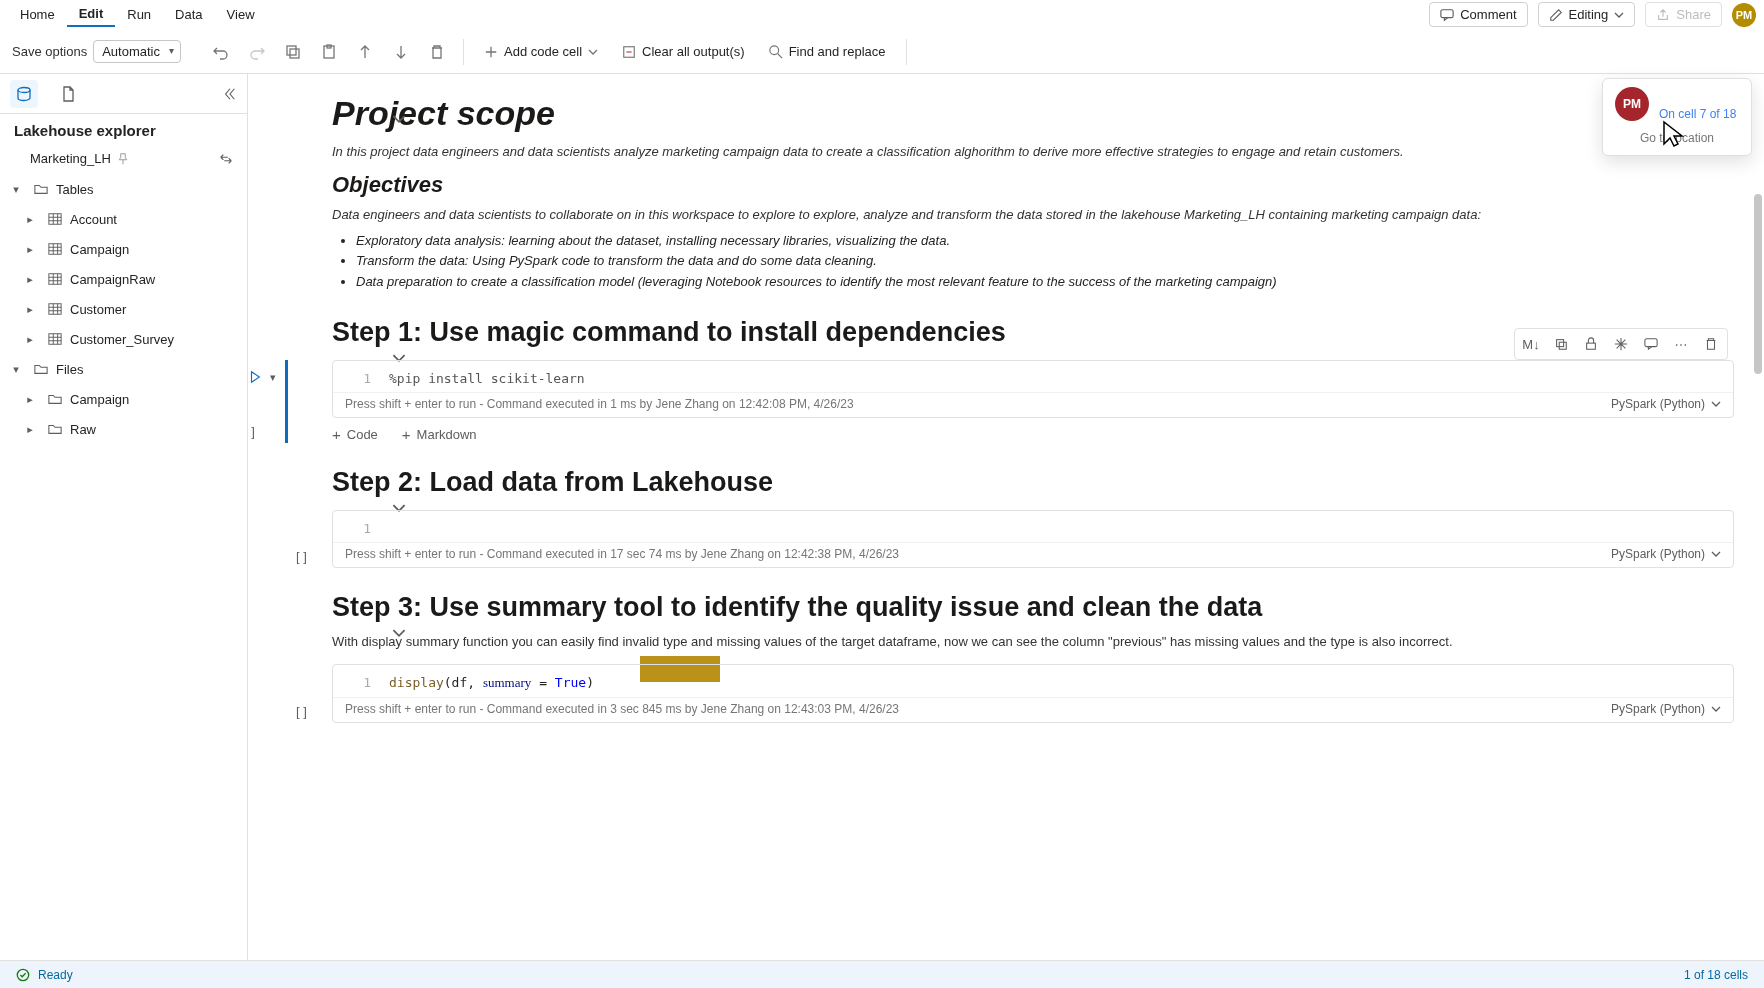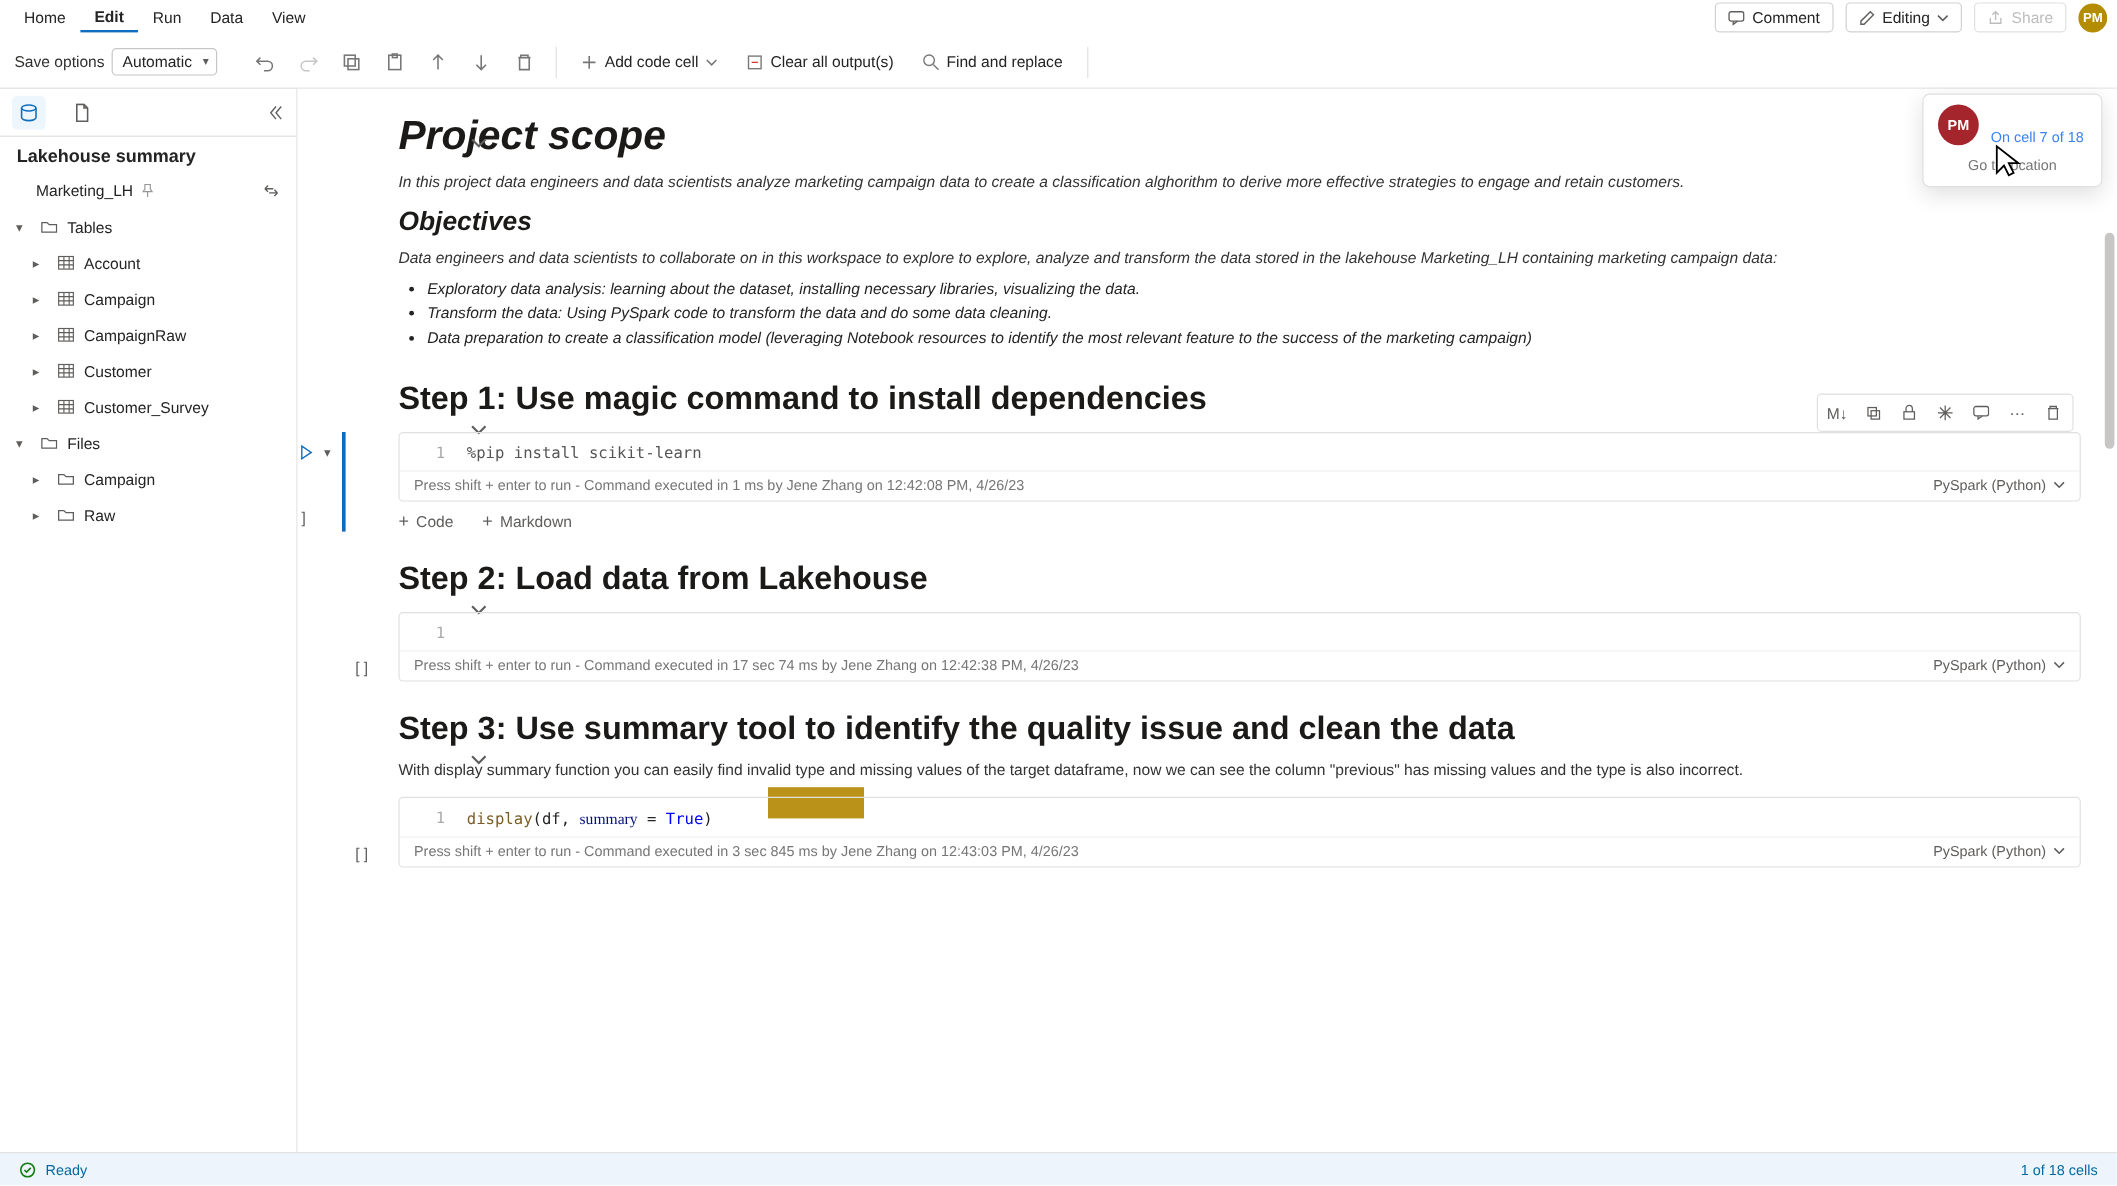--- a/index.html
+++ b/index.html
@@ -218,21 +218,21 @@
         <svg width="16" height="16" viewBox="0 0 16 16" fill="none" stroke="#605e5c" stroke-width="1.3">
             <path d="M4 1 L10 1 L13 4 L13 15 L4 15 Z M10 1 L10 4 L13 4"></path>
           </svg>
       </div>
       <div class="collapse-btn">
         <svg width="14" height="14" viewBox="0 0 16 16" fill="none" stroke="#605e5c" stroke-width="1.3">
             <path d="M8 2 L3 8 L8 14 M13 2 L8 8 L13 14"></path>
           </svg>
       </div>
     </div>
-    <div class="explorer-title">Lakehouse summary</div>
+    <div class="explorer-title">Lakehouse explorer</div>
     <div class="explorer-sub">
       <span>Marketing_LH</span>
       <svg class="pin-icon" width="12" height="12" viewBox="0 0 16 16" fill="none" stroke="#979797" stroke-width="1.3">
           <path d="M5 1 L11 1 L11 6 L13 9 L3 9 L5 6 Z M8 9 L8 15"></path>
         </svg>
       <div class="refresh">
         <svg width="14" height="14" viewBox="0 0 16 16" fill="none" stroke="#605e5c" stroke-width="1.3">
             <path d="M2 6 L5 3 M2 6 L5 9 M2 6 L10 6 M14 10 L11 13 M14 10 L11 7 M14 10 L6 10"></path>
           </svg>
       </div>

